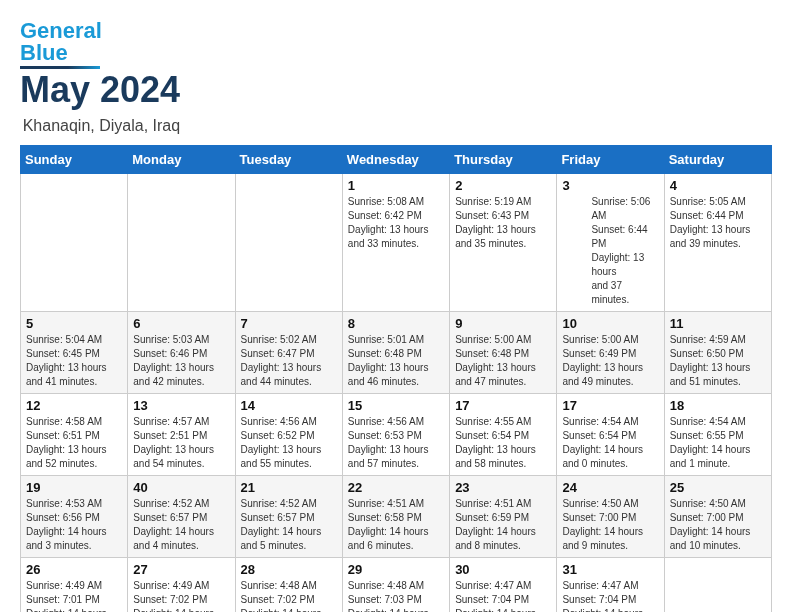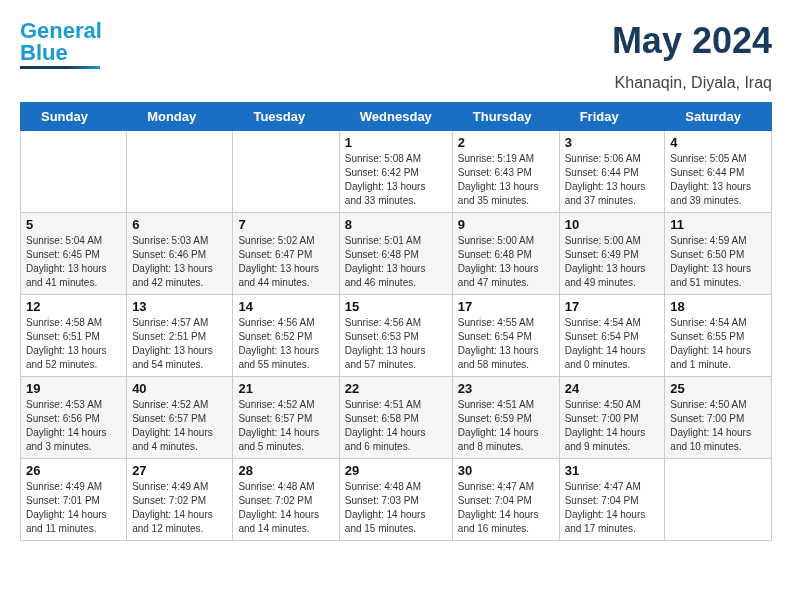--- a/index.html
+++ b/index.html
@@ -5,23 +5,23 @@
     * { box-sizing: border-box; margin: 0; padding: 0; }
     body {
       font-family: Arial, sans-serif;
       background: #fff;
       width: 792px;
       min-height: 612px;
       padding: 20px;
     }
     .header {
       display: flex;
-      justify-content: space-between;
       align-items: flex-start;
       margin-bottom: 10px;
+      flex-direction: column;
     }
     .logo {
       display: flex;
       flex-direction: column;
       align-items: flex-start;
     }
     .logo-text {
       font-size: 22px;
       font-weight: bold;
       color: #1a3a5c;
@@ -40,31 +40,31 @@
       text-align: right;
     }
     .month-title {
       font-size: 36px;
       font-weight: bold;
       color: #1a3a5c;
     }
     .location-title {
       font-size: 16px;
       color: #444;
-      margin-top: 12px;
+      margin-top: 6px;
     }
     .calendar {
       width: 100%;
       border-collapse: collapse;
       font-size: 11px;
     }
     .calendar thead th {
       background: #1a6fc4;
       color: #fff;
-      padding: 6px 20px;
+      padding: 6px 4px;
       text-align: left;
       font-size: 13px;
       font-weight: bold;
       border: 1px solid #1a6fc4;
     }
     .calendar tbody td {
       border: 1px solid #ccc;
       vertical-align: top;
       padding: 4px 5px;
       width: calc(100% / 7);
@@ -134,21 +134,21 @@
         </td>
         <td>
           <div class="day-number">2</div>
           <div class="day-info" style="white-space: pre-line;">Sunrise: 5:19 AM
 Sunset: 6:43 PM
 Daylight: 13 hours
 and 35 minutes.</div>
         </td>
         <td>
           <div class="day-number">3</div>
-          <div class="day-info" style="white-space: pre-line;">Sunrise: 5:06 AM
+          <div class="day-info" style="white-space: pre-line; margin-left: 29px;">Sunrise: 5:06 AM
 Sunset: 6:44 PM
 Daylight: 13 hours
 and 37 minutes.</div>
         </td>
         <td>
           <div class="day-number">4</div>
           <div class="day-info" style="white-space: pre-line;">Sunrise: 5:05 AM
 Sunset: 6:44 PM
 Daylight: 13 hours
 and 39 minutes.</div>

